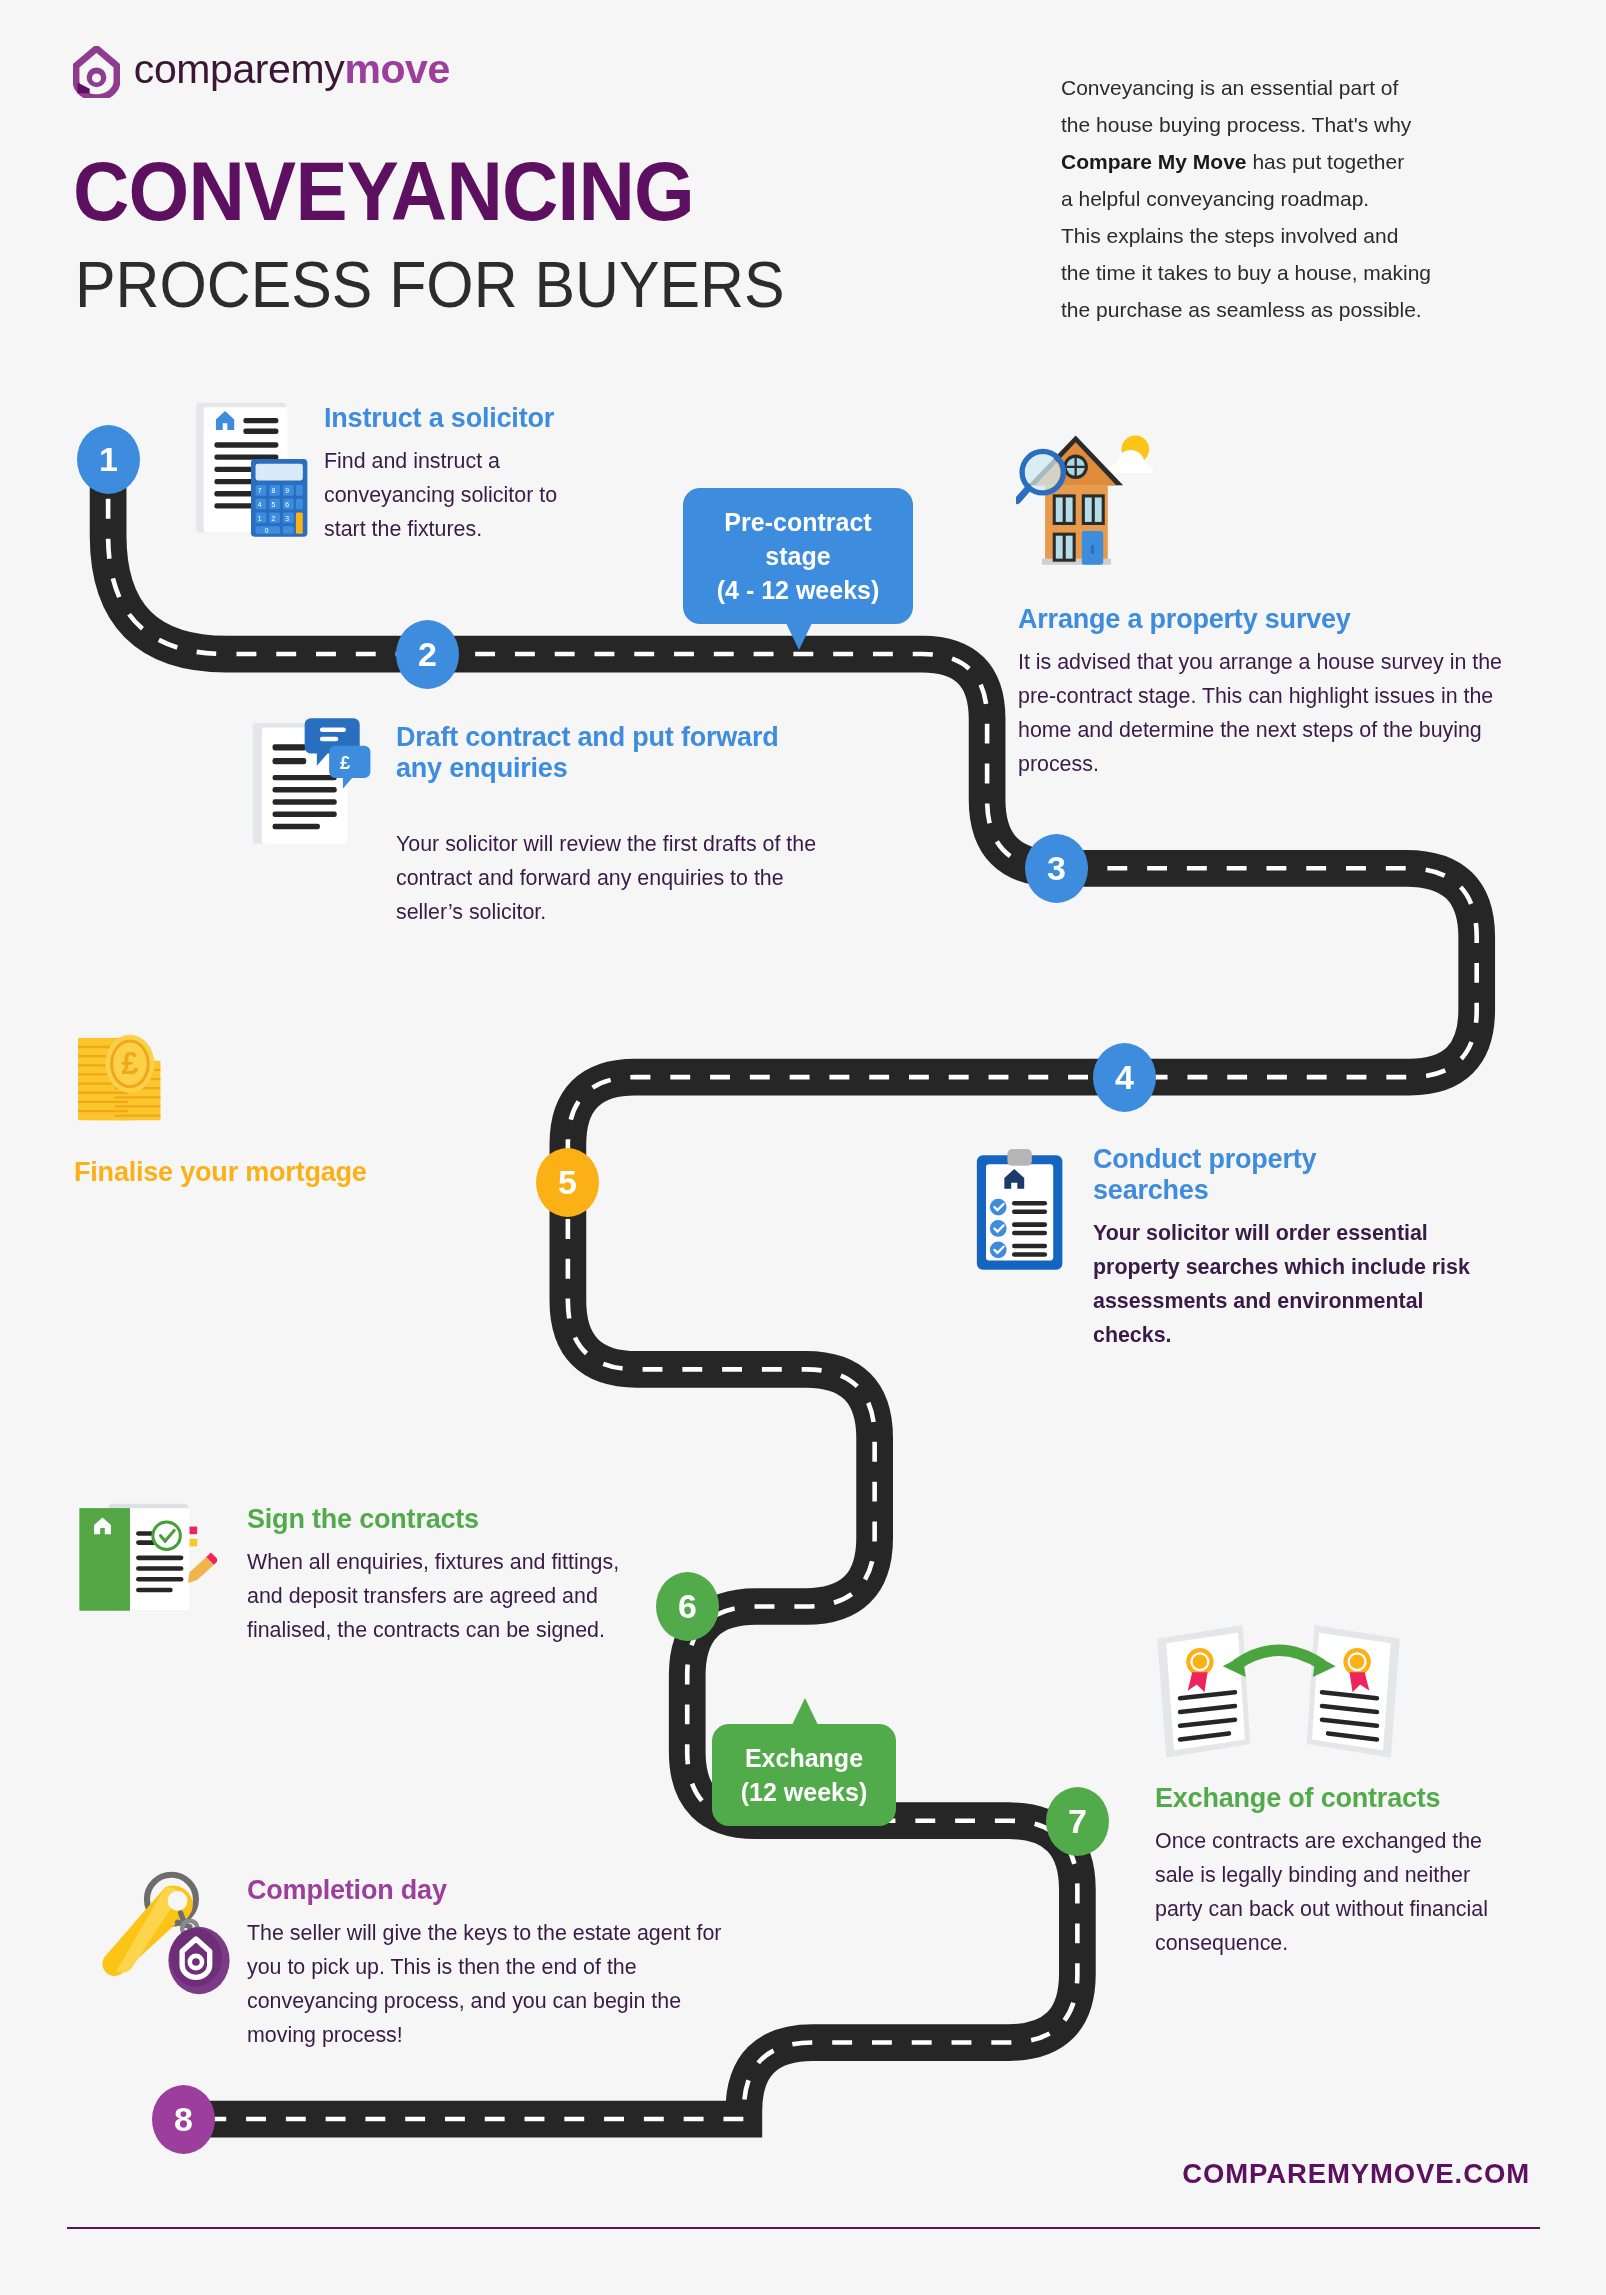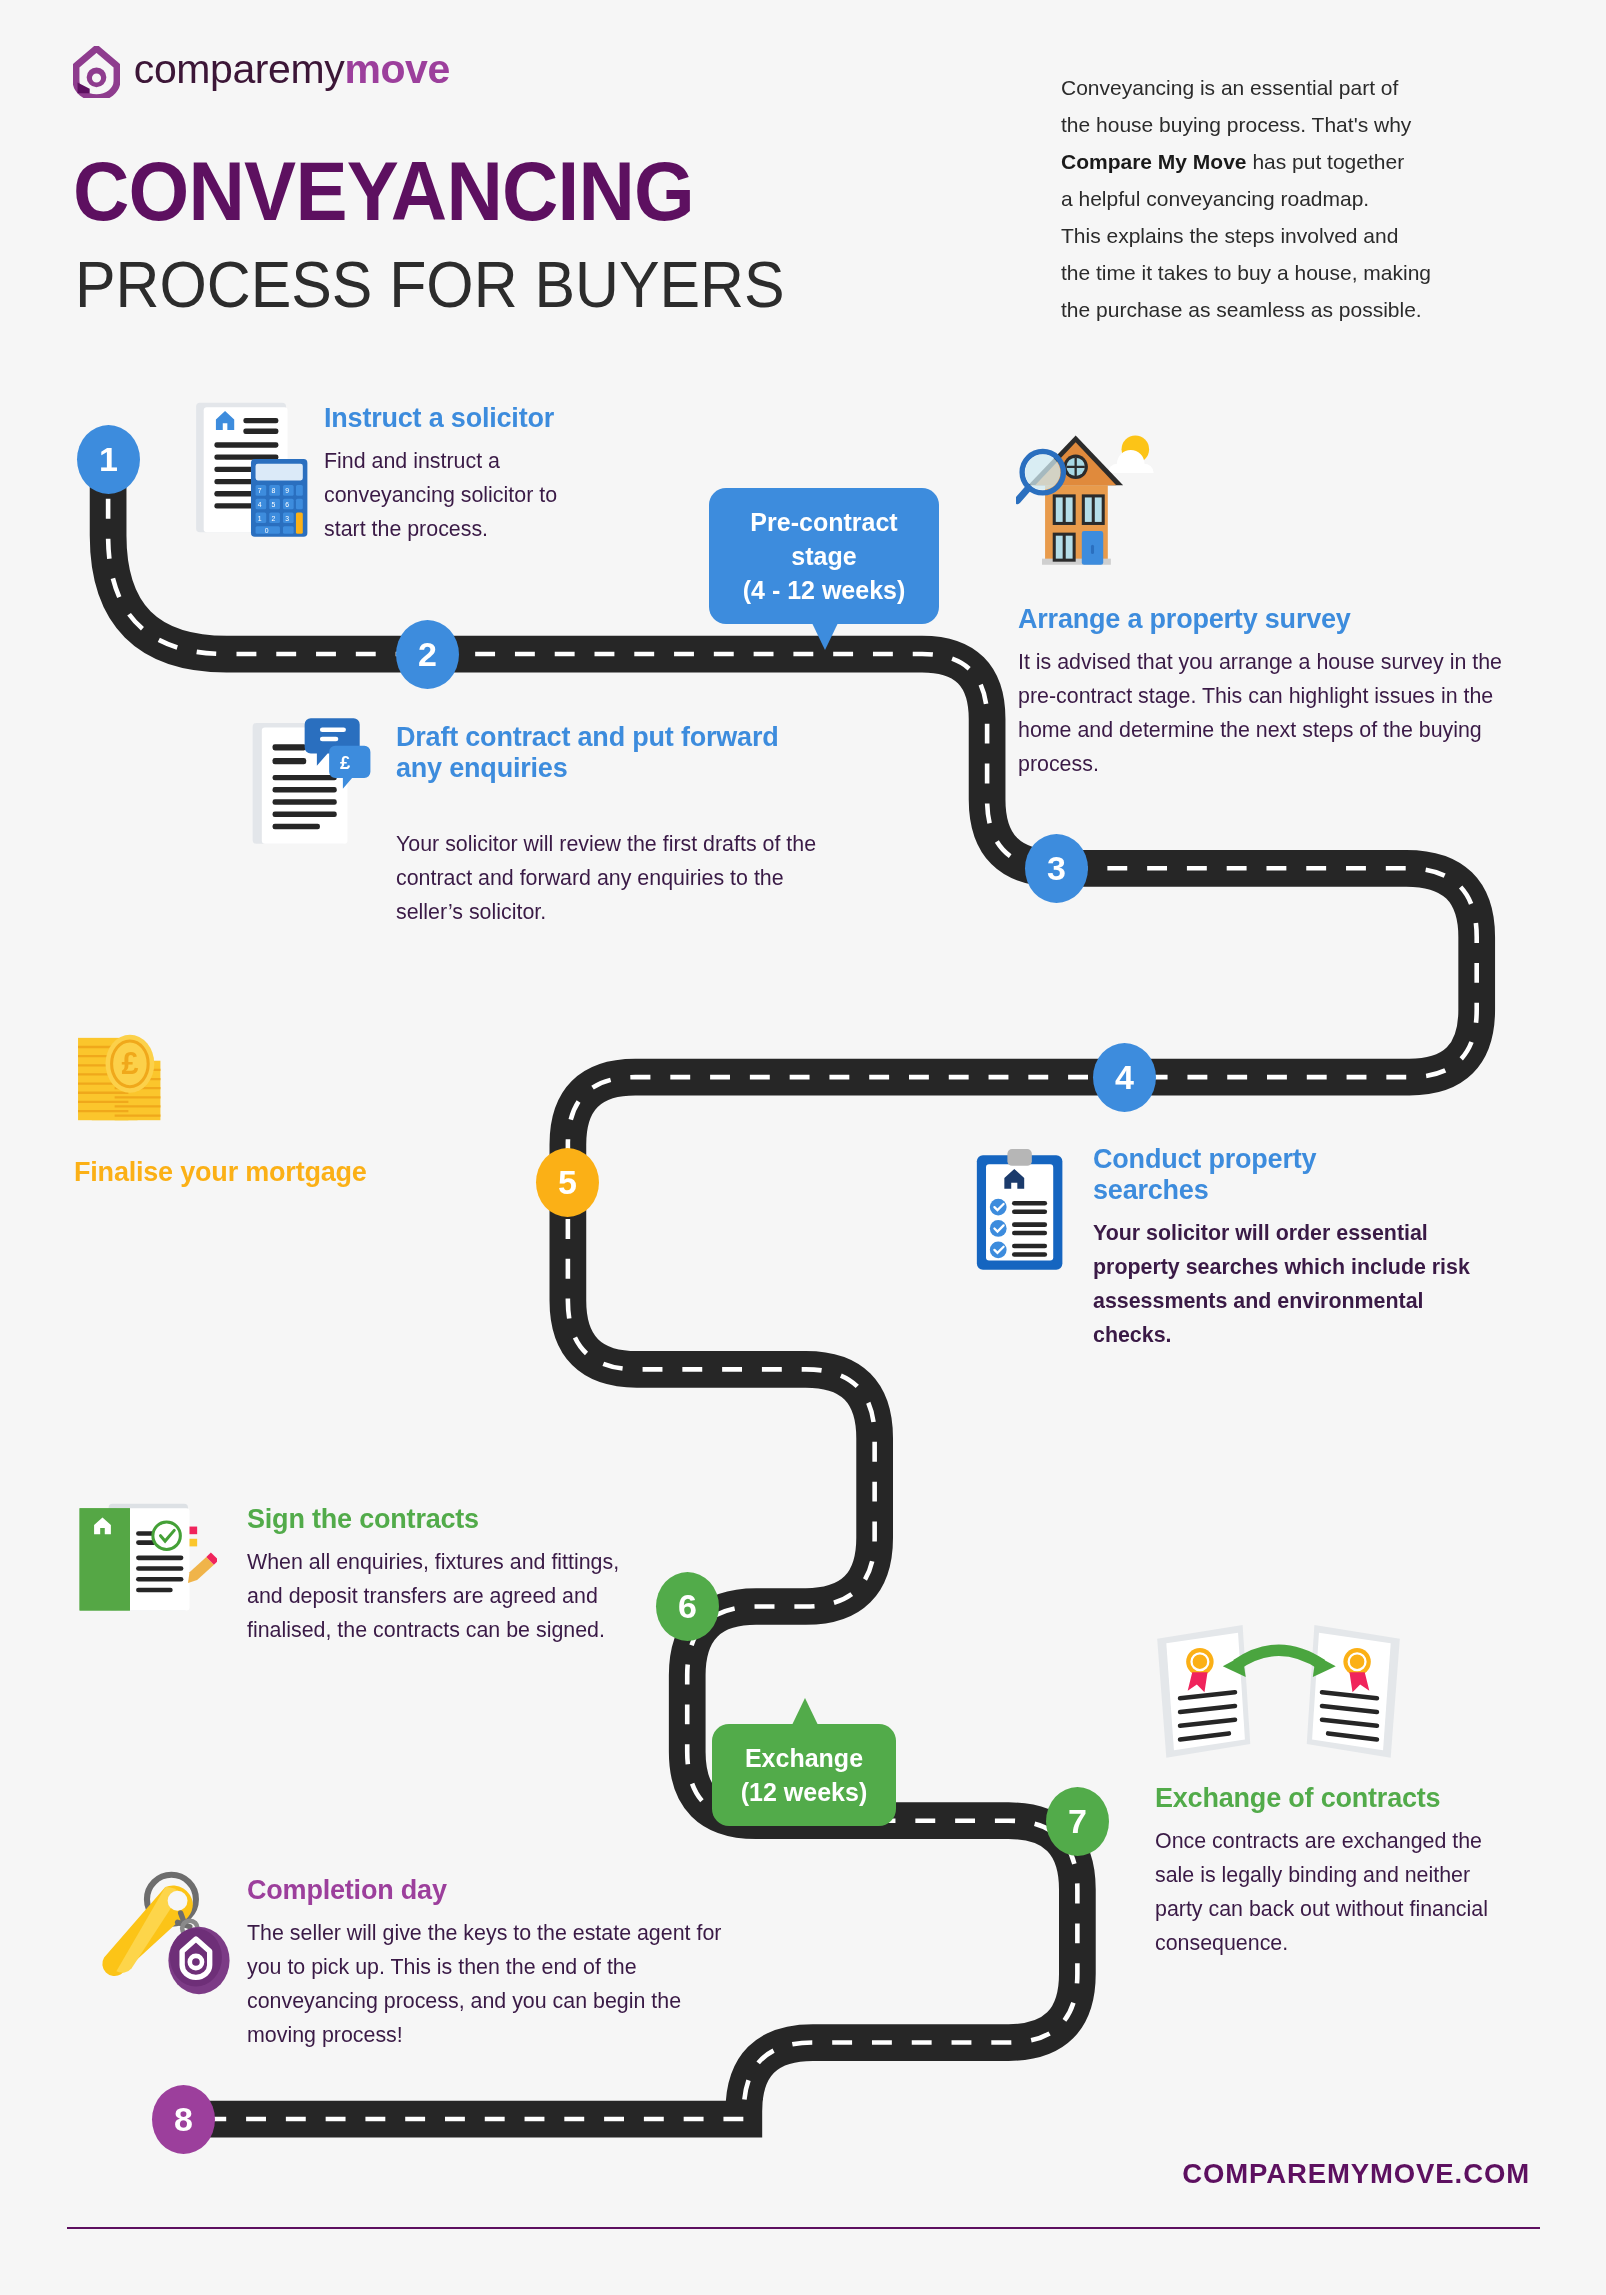--- a/index.html
+++ b/index.html
@@ -390,36 +390,36 @@
   <div class="marker" style="left:656px; top:1572px; background:#52ab4a;">
       <span>6</span>
     </div>
   <div class="marker" style="left:1046px; top:1787px; background:#52ab4a;">
       <span>7</span>
     </div>
   <div class="marker" style="left:152px; top:2085px; background:#9c3f9c;">
       <span>8</span>
     </div>
 
-  <div class="bubble" style="left:683px; top:488px; width:230px; background:#3d8cdd;margin-left:26px;">
+  <div class="bubble" style="left:683px; top:488px; width:230px; background:#3d8cdd;">
     <span>Pre-contract</span><br>
     <span>stage</span><br>
     <span>(4 - 12 weeks)</span>
     <span class="tail" style="border-top:27.5px solid #3d8cdd;"></span>
   </div>
 
   <div class="bubble up" style="left:712px; top:1724px; width:184px; background:#52ab4a;">
     <span>Exchange</span><br>
     <span>(12 weeks)</span>
     <span class="tail" style="border-bottom:27.5px solid #52ab4a;"></span>
   </div>
 
   <div class="step-block" style="left:324px; top:403px; width:321px;">
     <div class="step-title" style="color:#3d8cdd;">Instruct a solicitor</div>
-    <div class="step-body" style="width:268px;">Find and instruct a conveyancing solicitor to start the process.</div>
+    <div class="step-body" style="width:268px;">Find and instruct a conveyancing solicitor to start the fixtures.</div>
   </div>
 
   <div class="step-block" style="left:396px; top:722px; width:451px;">
     <div class="step-title" style="color:#3d8cdd; width:390px;">Draft contract and put forward any enquiries</div>
     <div class="step-body" style="width:436px;margin-top:42px;">Your solicitor will review the first drafts of the contract and forward any enquiries to the seller’s solicitor.</div>
   </div>
 
   <div class="step-block" style="left:1018px; top:604px; width:528px;">
     <div class="step-title" style="color:#3d8cdd;">Arrange a property survey</div>
     <div class="step-body" style="width:520px;">It is advised that you arrange a house survey in the pre-contract stage. This can highlight issues in the home and determine the next steps of the buying process.</div>

